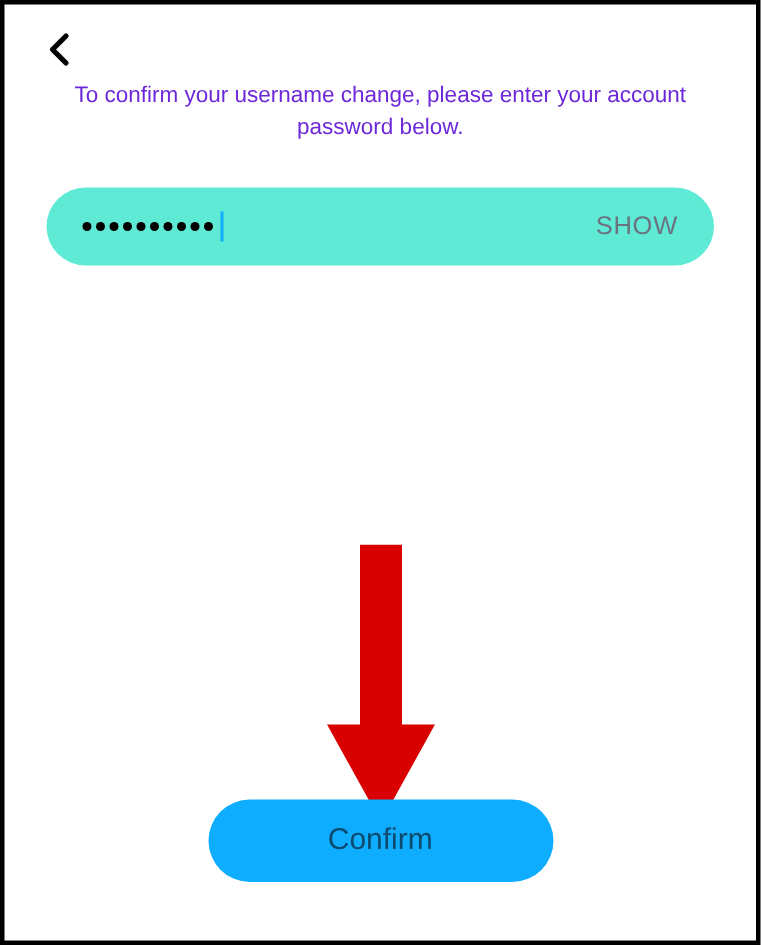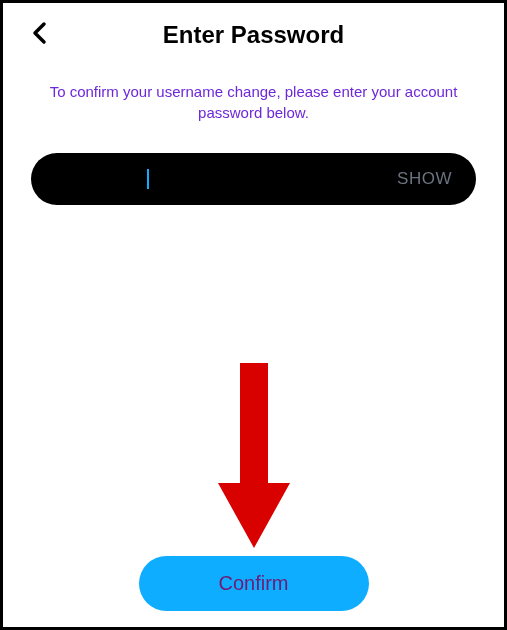--- a/index.html
+++ b/index.html
@@ -47,21 +47,21 @@
     }
     .form-section {
       padding: 20px 28px 0;
     }
     .field-label {
       color: #9b9b9b;
       font-size: 15px;
       margin-bottom: 8px;
     }
     .input-container {
-      background: #000000;
+      background: #5eead4;
       border-radius: 30px;
       padding: 16px 24px;
       display: flex;
       align-items: center;
       justify-content: space-between;
     }
     .password-dots {
       display: flex;
       align-items: center;
       gap: 3px;
@@ -80,25 +80,25 @@
     }
     .show-button {
       color: #6b7280;
       font-size: 17px;
       font-weight: 500;
       letter-spacing: 0.5px;
       cursor: pointer;
     }
     .confirm-button {
       position: absolute;
-      bottom: 16px;
+      bottom: 39px;
       left: 50%;
       transform: translateX(-50%);
       background: #0FADFF;
-      color: #701a75;
+      color: #0c4a6e;
       font-size: 20px;
       font-weight: 500;
       border: none;
       border-radius: 30px;
       padding: 16px 0;
       width: 230px;
       cursor: pointer;
     }
     .arrow-annotation {
       position: absolute;
@@ -114,21 +114,20 @@
   </style>
 </head>
 <body>
 
 <div class="header">
   <div class="back-icon">
     <svg viewBox="0 0 18 24" fill="none">
       <path d="M13 3 L4 12 L13 21" stroke="#000" stroke-width="3.5" stroke-linecap="round" stroke-linejoin="round"></path>
     </svg>
   </div>
-  <h1 class="page-title">Enter Password</h1>
 </div>
 
 <div class="description">To confirm your username change, please enter your account password below.</div>
 
 <div class="form-section">
   <div class="input-container">
     <div class="password-dots">
       <span class="dot"></span>
         <span class="dot"></span>
         <span class="dot"></span>

